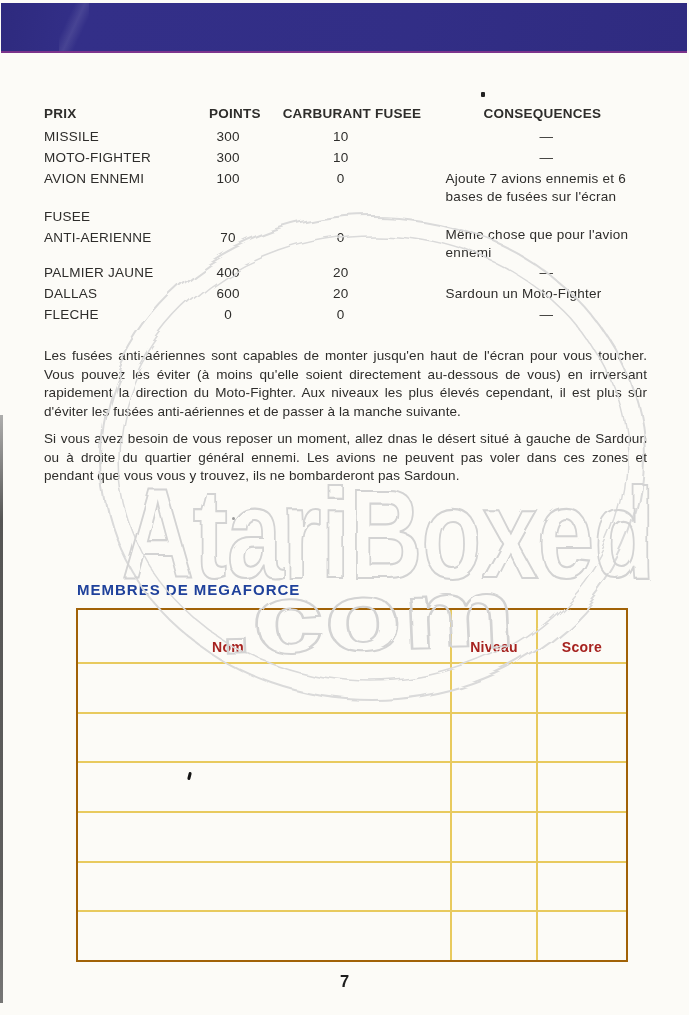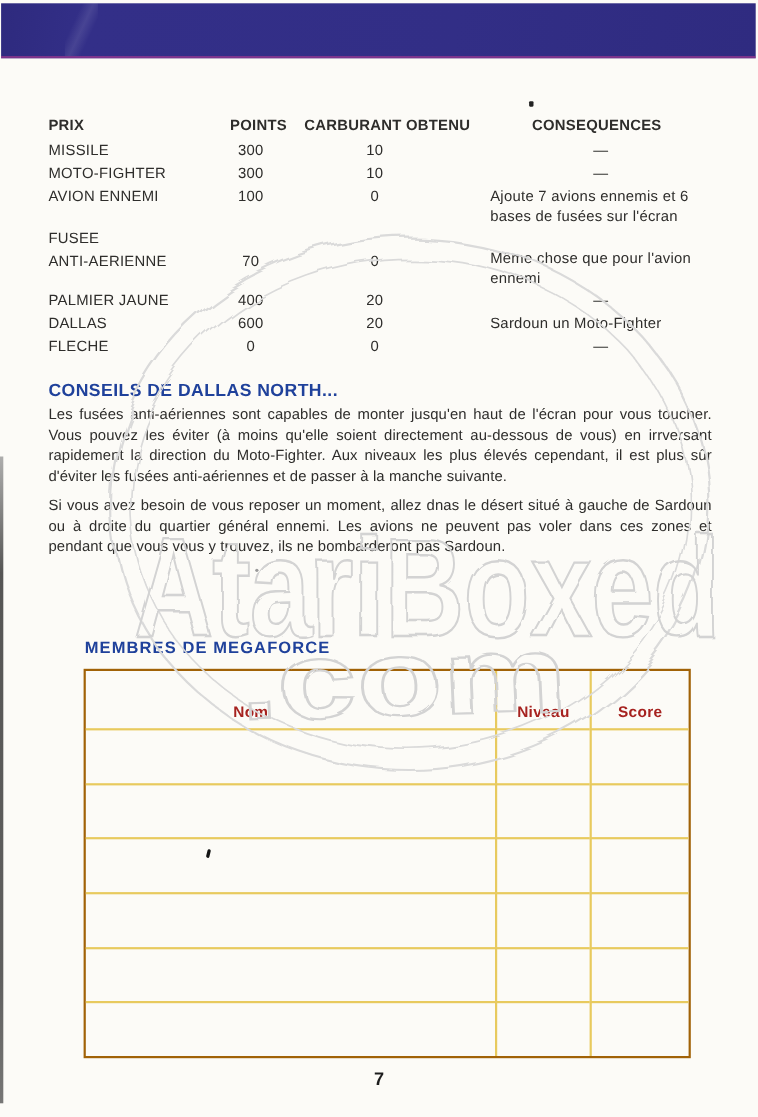--- a/index.html
+++ b/index.html
@@ -86,21 +86,21 @@
 </head>
 <body>
 
 <div class="top-band"></div>
 <div class="scan-edge"></div>
 
 <div class="price-table">
   <div class="pt-row pt-head">
     <div class="c1">PRIX</div>
     <div class="c2">POINTS</div>
-    <div class="c3">CARBURANT OBTENU</div>
+    <div class="c3">CARBURANT FUSEE</div>
     <div class="c4"><span class="stray-dot"></span><span>CONSEQUENCES</span></div>
   </div>
   <div class="pt-row r0">
     <div class="c1">MISSILE</div>
     <div class="c2 val">300</div>
     <div class="c3 val">10</div>
     <div class="c4 dash">—</div>
   </div>
   <div class="pt-row r1">
     <div class="c1">MOTO-FIGHTER</div>
@@ -135,21 +135,20 @@
   </div>
   <div class="pt-row r6">
     <div class="c1">FLECHE</div>
     <div class="c2 val">0</div>
     <div class="c3 val">0</div>
     <div class="c4 dash">—</div>
   </div>
 </div>
 
 <div class="conseils">
-  <div class="blue-heading">CONSEILS DE DALLAS NORTH...</div>
   <p>Les fusées anti-aériennes sont capables de monter jusqu'en haut de l'écran pour vous toucher. Vous pouvez les éviter (à moins qu'elle soient directement au-dessous de vous) en irrversant rapidement la direction du Moto-Fighter. Aux niveaux les plus élevés cependant, il est plus sûr d'éviter les fusées anti-aériennes et de passer à la manche suivante.</p>
   <p>Si vous avez besoin de vous reposer un moment, allez dnas le désert situé à gauche de Sardoun ou à droite du quartier général ennemi. Les avions ne peuvent pas voler dans ces zones et pendant que vous vous y trouvez, ils ne bombarderont pas Sardoun.</p>
 </div>
 
 <div class="membres-heading">MEMBRES DE MEGAFORCE</div>
 
 <div class="membres-table">
   <div class="cell first-col first-row head nom">
       <span>Nom</span>
     </div>

